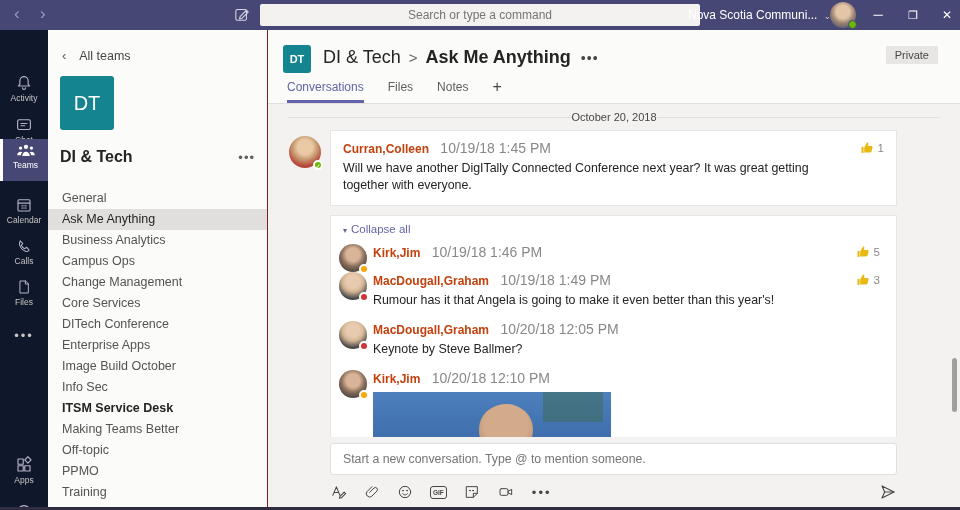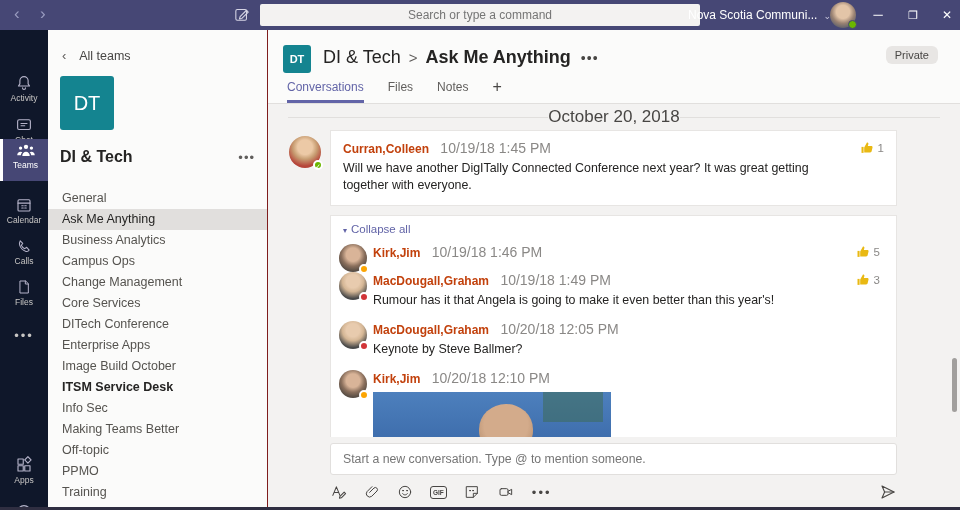--- a/index.html
+++ b/index.html
@@ -53,32 +53,32 @@
 
   
   .main { flex:1; position:relative; background:#f3f2f1; }
   .ch-header { position:absolute; top:0; left:0; right:0; height:74px; background:#fbfbfa; border-bottom:1px solid #e1dfdd; }
   .hdr-avatar { position:absolute; top:15px; left:15px; width:28px; height:28px; border-radius:3px; background:#148490;
                 color:#fff; font-size:11px; font-weight:bold; display:flex; align-items:center; justify-content:center; }
   .hdr-title { position:absolute; top:17px; left:55px; font-size:18px; color:#252423; white-space:nowrap; }
   .hdr-title .sep { color:#605e5c; margin:0 8px; font-size:15px; }
   .hdr-title .chan { font-weight:bold; }
   .hdr-title .more { color:#484644; margin-left:10px; letter-spacing:1px; font-size:14px; cursor:pointer; }
-  .private-badge { position:absolute; top:16px; right:22px; background:#e8e6e4; border-radius:6px;
+  .private-badge { position:absolute; top:16px; right:22px; background:#e8e6e4; border-radius:0;
                    padding:3px 9px; font-size:11px; color:#484644; }
   .tabs { position:absolute; left:19px; bottom:0; display:flex; gap:24px; font-size:12px; color:#605e5c; align-items:flex-end; }
   .tab { padding-bottom:9px; cursor:pointer; }
   .tab.active { color:#6264a7; border-bottom:3px solid #6264a7; padding-bottom:6px; }
   .tab-add { padding-bottom:7px; font-size:16px; color:#484644; cursor:pointer; }
 
   
   .messages { position:absolute; top:74px; bottom:73px; left:0; right:0; overflow:hidden; }
   .date-divider { display:flex; align-items:center; margin:6px 20px 0 20px; height:14px; }
   .date-divider .line { flex:1; height:1px; background:#e1dfdd; }
-  .date-divider .txt { margin:0 0; font-size:17px; color:#484644; }
+  .date-divider .txt { margin:0 0; font-size:11px; color:#484644; }
   .thread { margin:6px 63px 0 62px; position:relative; }
   .card { background:#ffffff; border:1px solid #e7e5e3; position:relative; }
   .root-card { padding:9px 12px 12px 12px; }
   .root-avatar { position:absolute; left:-42px; top:5px; width:32px; height:32px; border-radius:50%;
                  background:radial-gradient(circle at 50% 35%, #ecc9a6 28%, #c79d72 46%, #b6453a 72%); }
   .reply-card { margin-top:9px; padding:7px 12px 0 8px; min-height:258px; }
   .msg-head { font-size:12px; }
   .msg-author { font-weight:bold; color:#c2410c; cursor:pointer; }
   .msg-time { color:#8a8886; font-size:14px; margin-left:8px; }
   .msg-text { margin-top:4px; font-size:12.4px; color:#252423; line-height:1.35; padding-right:55px; }
@@ -225,22 +225,22 @@
     <div class="channels">
       <div class="channel">General</div>
       <div class="channel selected">Ask Me Anything</div>
       <div class="channel">Business Analytics</div>
       <div class="channel">Campus Ops</div>
       <div class="channel">Change Management</div>
       <div class="channel">Core Services</div>
       <div class="channel">DITech Conference</div>
       <div class="channel">Enterprise Apps</div>
       <div class="channel">Image Build October</div>
+      <div class="channel">Info Sec</div>
       <div class="channel unread">ITSM Service Desk</div>
-      <div class="channel">Info Sec</div>
       <div class="channel">Making Teams Better</div>
       <div class="channel">Off-topic</div>
       <div class="channel">PPMO</div>
       <div class="channel">Training</div>
       <div class="channel">Web Services</div>
     </div>
   </div>
 
   <div class="main">
 

